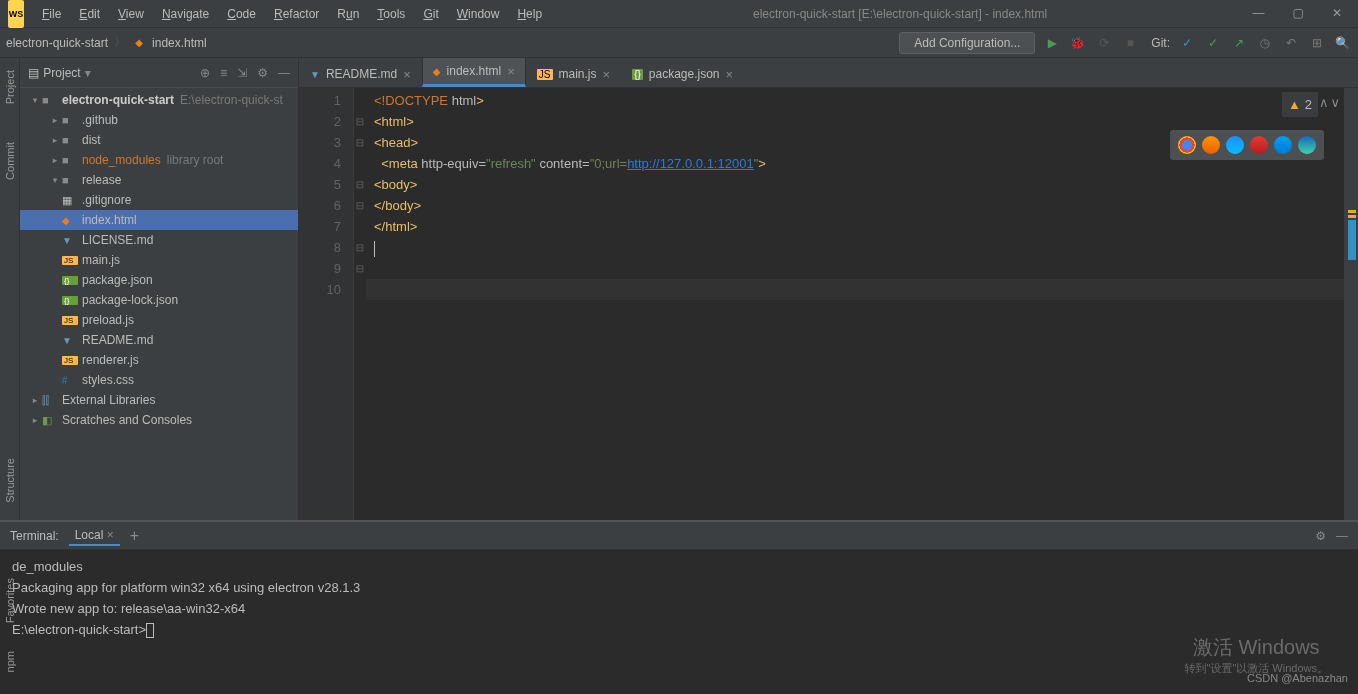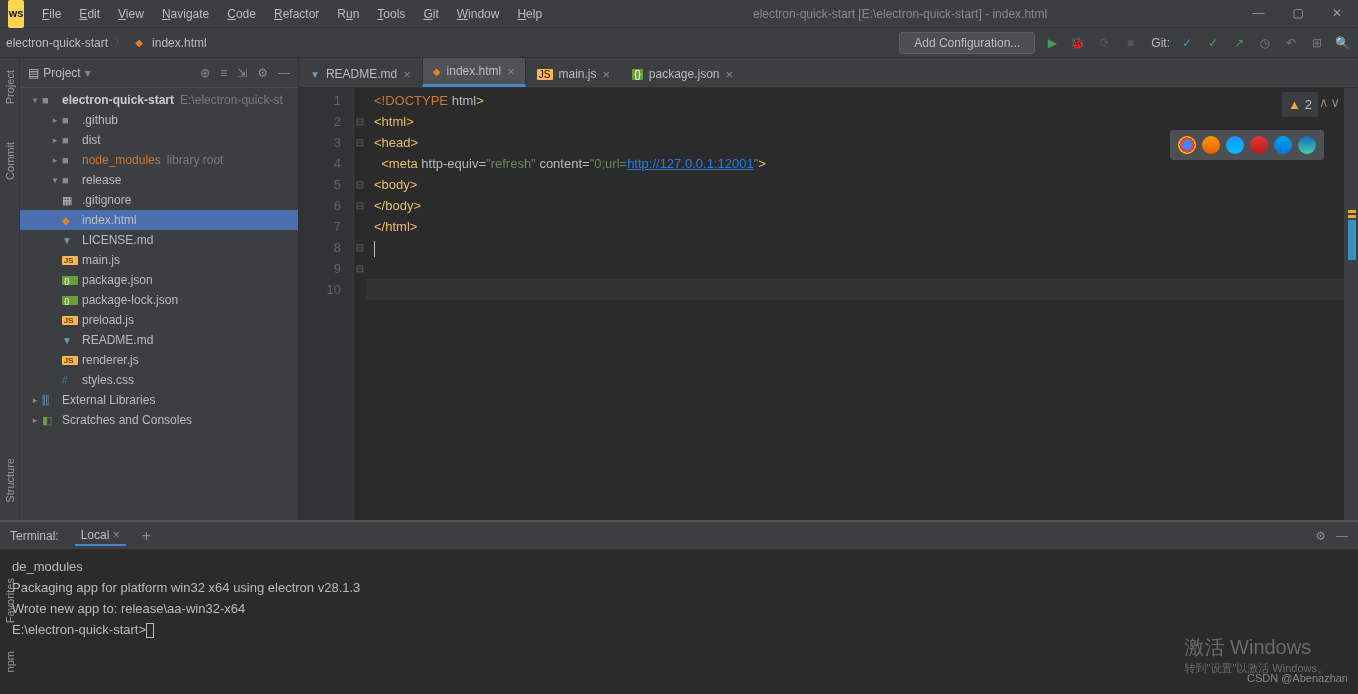--- a/index.html
+++ b/index.html
@@ -83,30 +83,30 @@
 .nav-arrows { position: absolute; top: 4px; right: 4px; display: flex; gap: 2px; color: #888; }
 
 .browser-icons { position: absolute; top: 42px; right: 20px; display: flex; gap: 6px; background: #4c5052; padding: 6px 8px; border-radius: 3px; }
 .b-icon { width: 18px; height: 18px; border-radius: 50%; }
 
 .right-strip { position: absolute; right: 0; top: 120px; width: 10px; }
 .strip-mark { width: 8px; height: 3px; background: #f0a732; margin: 2px 0; }
 .strip-mark.blue { background: #3592c4; height: 40px; }
 
 .terminal-panel { height: 174px; background: #2b2b2b; border-top: 2px solid #555; display: flex; flex-direction: column; }
-.term-header { height: 28px; background: #3c3f41; display: flex; align-items: center; padding: 0 10px; gap: 16px; border-bottom: 1px solid #323232; }
+.term-header { height: 28px; background: #3c3f41; display: flex; align-items: center; padding: 0 10px; gap: 10px; border-bottom: 1px solid #323232; }
 .term-tab { padding: 2px 6px; cursor: pointer; }
 .term-tab.active { border-bottom: 2px solid #4a88c7; }
 .term-body { flex: 1; padding: 6px 12px; font-family: "Consolas", monospace; font-size: 13px; line-height: 21px; color: #bbb; overflow: auto; }
 .term-cursor { display: inline-block; width: 8px; height: 15px; border: 1px solid #bbb; vertical-align: middle; }
 .term-right { margin-left: auto; display: flex; gap: 10px; color: #888; }
 
 .bottom-gutter { position: absolute; left: 0; bottom: 0; width: 20px; height: 120px; display: flex; flex-direction: column; align-items: center; gap: 20px; }
 
-.watermark { position: absolute; right: 30px; bottom: 18px; color: #6a6a6a; font-size: 20px; text-align: left; pointer-events: none; margin-left: 20px; }
+.watermark { position: absolute; right: 30px; bottom: 18px; color: #6a6a6a; font-size: 20px; text-align: center; pointer-events: none; margin-left: 20px; }
 .watermark-sub { font-size: 11px; color: #6a6a6a; }
 .csdn { position: absolute; right: 10px; bottom: 10px; color: #888; font-size: 11px; }
 </style>
 </head>
 <body>
 
 <div class="titlebar">
   <div class="app-icon">WS</div>
   <div class="menu-items">
     <span class="menu-item"><u>F</u>ile</span>

